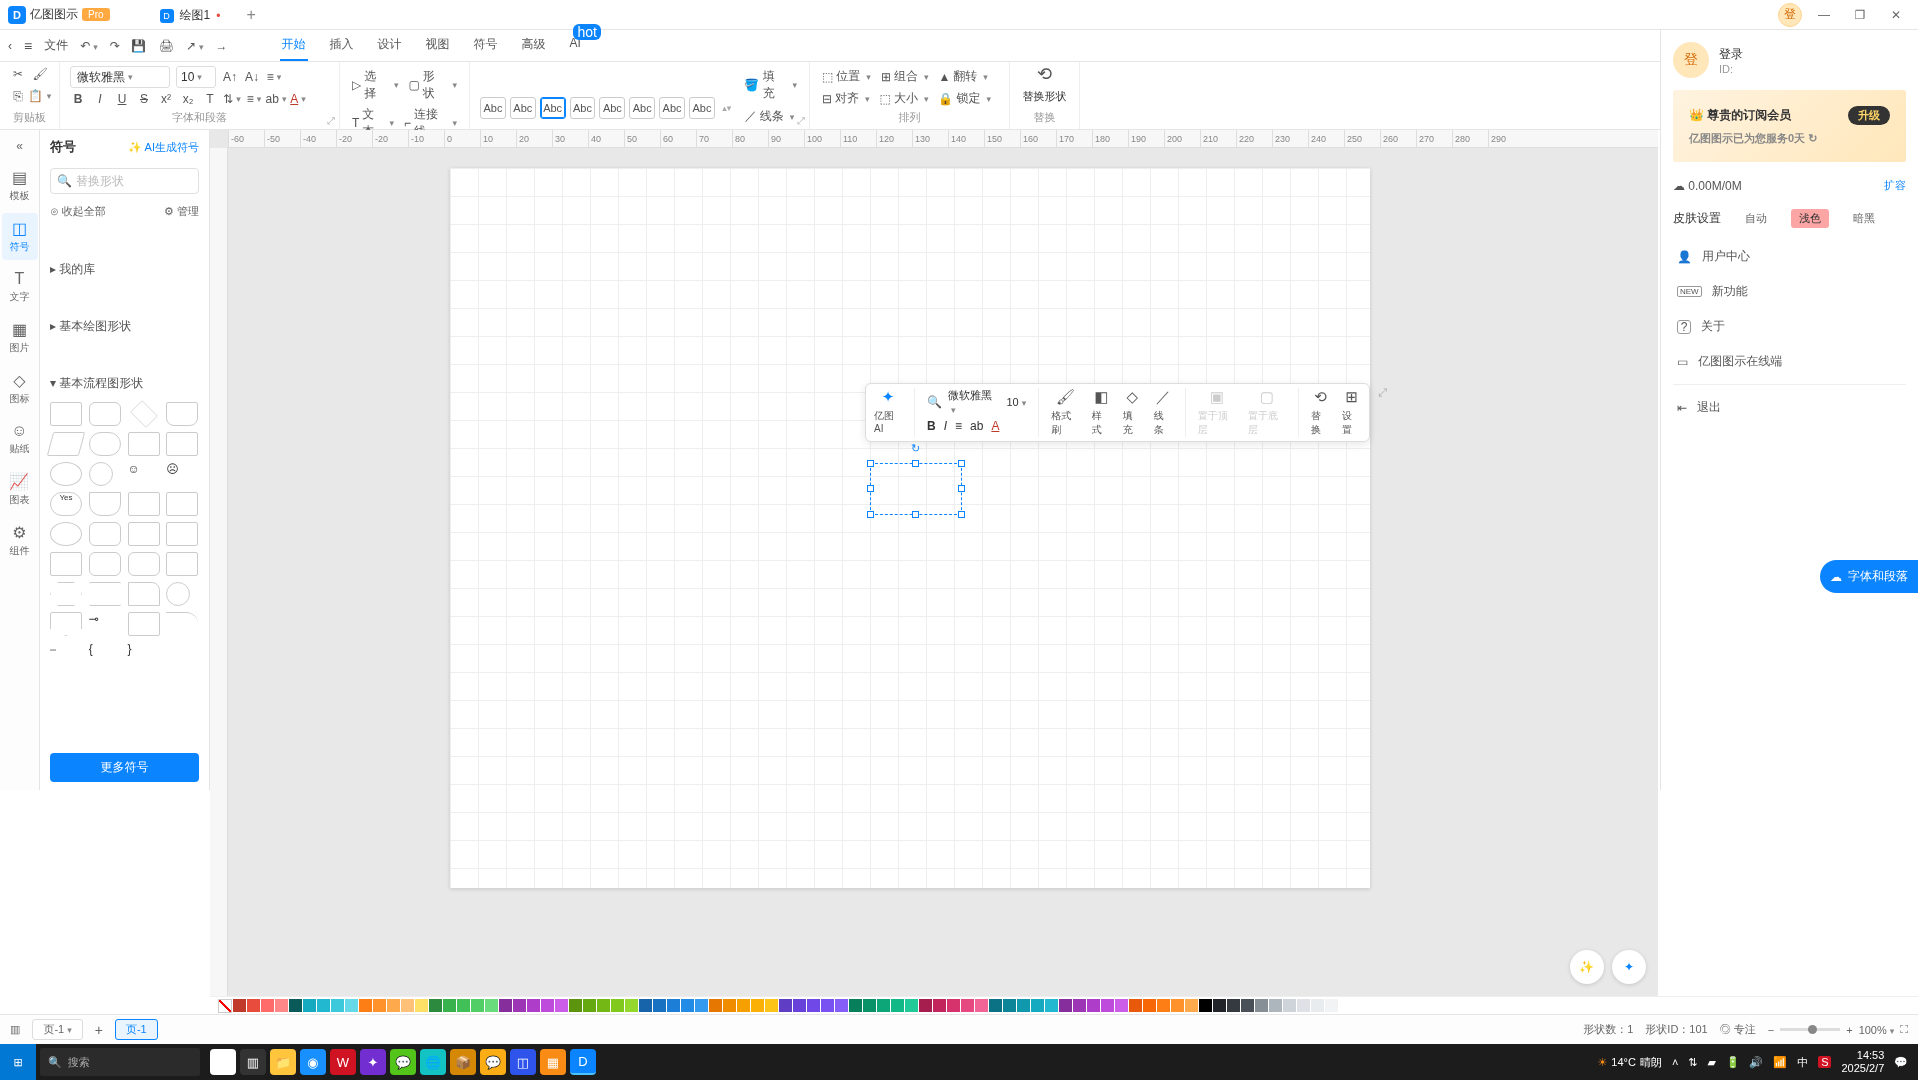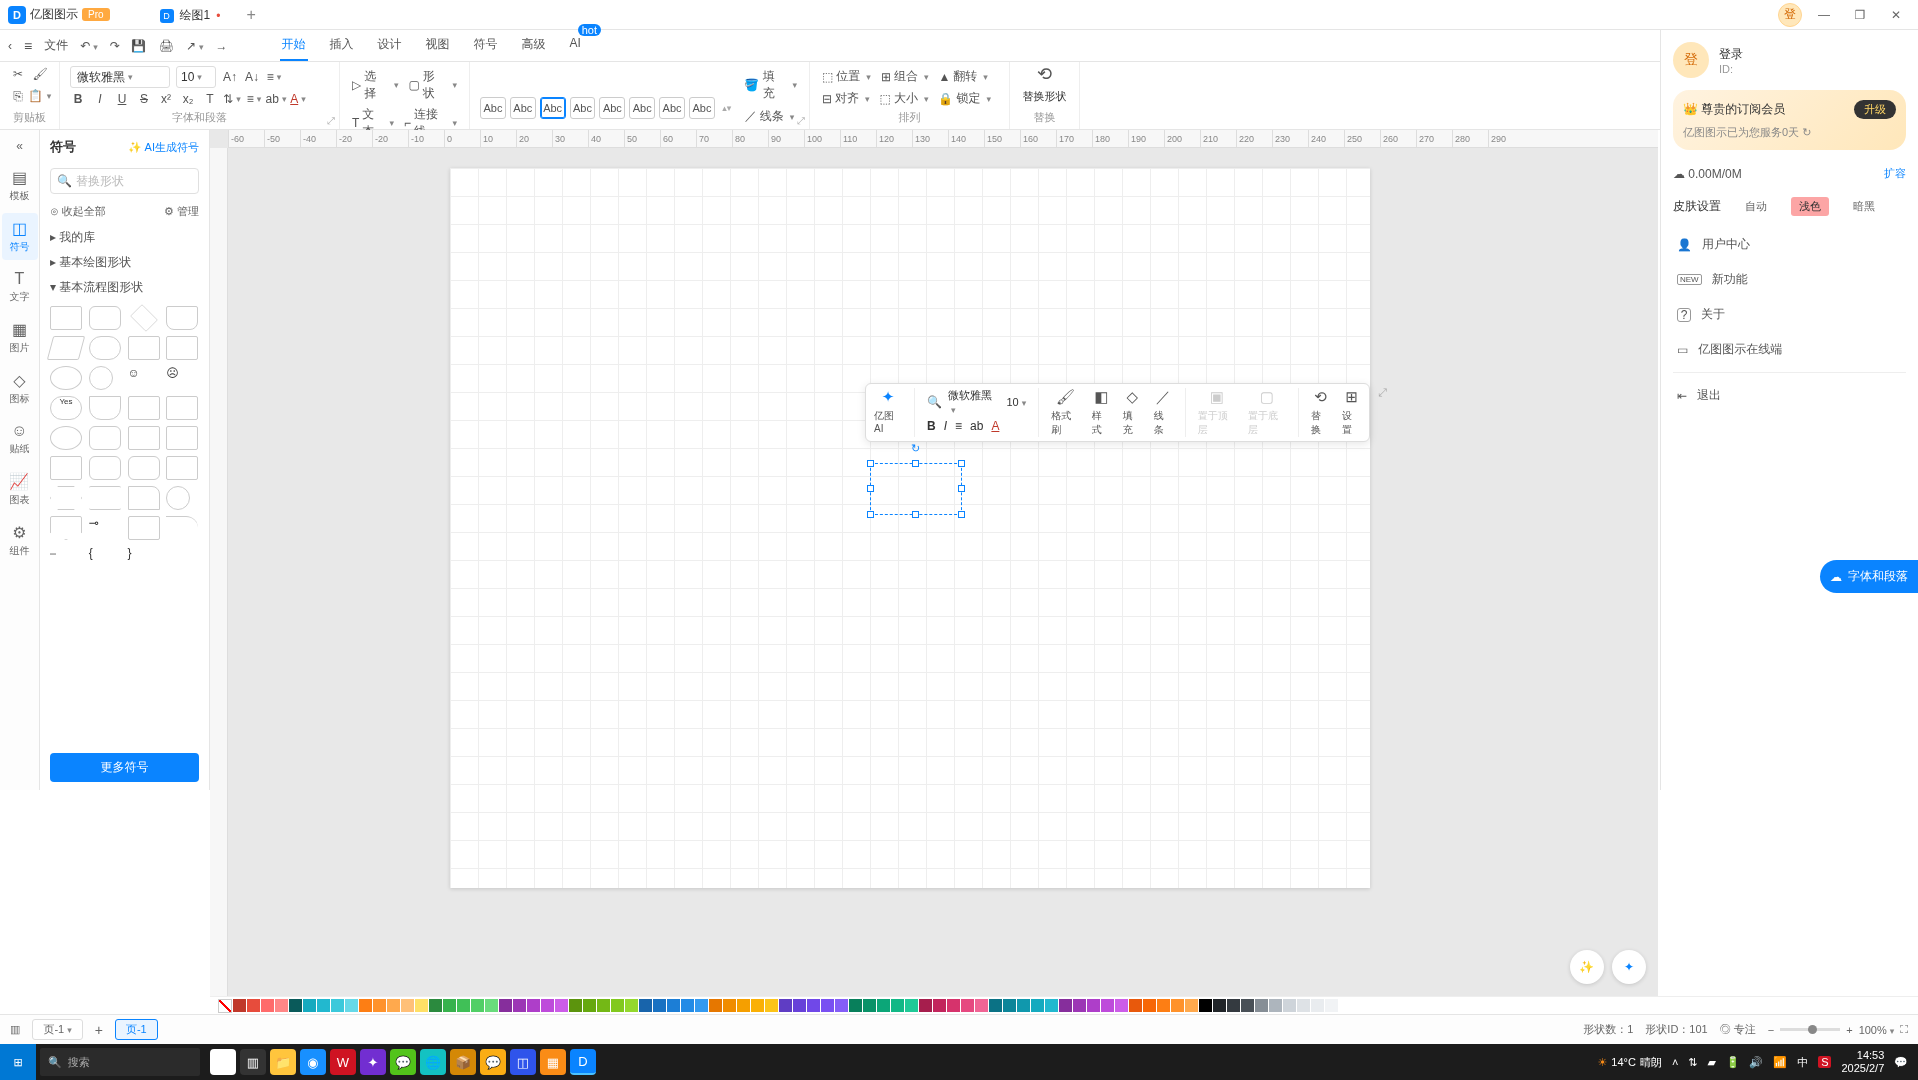--- a/index.html
+++ b/index.html
@@ -21,21 +21,21 @@
 
 
 .menubar { height: 32px; background: #fff; display: flex; align-items: center; padding: 0 8px; gap: 12px; border-bottom: 1px solid #e5e5e5; }
 .menubar-left { display: flex; align-items: center; gap: 12px; }
 .ham { font-size: 14px; color: #555; }
 .menubar-btn { color: #555; cursor: pointer; }
 .tabs-row { display: flex; gap: 20px; margin-left: 40px; }
 .ribbon-tab { color: #555; cursor: pointer; padding: 6px 2px; }
 .ribbon-tab.active { color: #0a84ff; border-bottom: 2px solid #0a84ff; }
 .ribbon-tab.ai { position: relative; }
-.hot-badge { position: absolute; top: -6px; right: -18px; background: #0a84ff; color: #fff; font-size: 11px; padding: 0 4px; border-radius: 6px; }
+.hot-badge { position: absolute; top: -6px; right: -18px; background: #0a84ff; color: #fff; font-size: 14px; padding: 0 4px; border-radius: 6px; }
 
 
 .ribbon { height: 68px; background: #fff; display: flex; border-bottom: 1px solid #e5e5e5; }
 .ribbon-group { padding: 4px 10px; display: flex; flex-direction: column; justify-content: space-between; border-right: 1px solid #eee; position: relative; }
 .ribbon-group-label { font-size: 11px; color: #999; text-align: center; }
 .ribbon-row { display: flex; gap: 6px; align-items: center; }
 .ribbon-expand { position: absolute; right: 4px; bottom: 2px; font-size: 10px; color: #aaa; cursor: pointer; }
 .rb-btn { display: flex; align-items: center; gap: 3px; color: #555; cursor: pointer; font-size: 12px; padding: 2px; }
 .rb-icon { width: 16px; height: 16px; display: inline-flex; align-items: center; justify-content: center; color: #555; }
 .font-select { border: 1px solid #ddd; height: 22px; padding: 0 18px 0 6px; border-radius: 3px; font-size: 12px; background: #fff; position: relative; min-width: 100px; display: flex; align-items: center; }
@@ -52,21 +52,21 @@
 .dock-item-icon { font-size: 16px; }
 .dock-item-label { font-size: 10px; }
 
 
 .symbols-panel { position: absolute; left: 40px; top: 130px; width: 170px; background: #fff; border-right: 1px solid #e5e5e5; height: 660px; display: flex; flex-direction: column; }
 .panel-header { display: flex; align-items: center; justify-content: space-between; padding: 8px 10px; }
 .panel-title { font-weight: bold; font-size: 13px; }
 .ai-gen { color: #0a84ff; font-size: 11px; cursor: pointer; }
 .search-box { margin: 4px 10px; border: 1px solid #e0e0e0; border-radius: 4px; height: 26px; display: flex; align-items: center; padding: 0 6px; gap: 4px; color: #bbb; }
 .panel-sub { display: flex; justify-content: space-between; padding: 6px 10px; color: #666; font-size: 11px; }
-.panel-section { padding: 4px 10px; color: #555; font-size: 12px; }
+.panel-section { padding: 4px 10px; color: #555; font-size: 12px; margin-top: 32px; }
 .panel-drop { border: 1px dashed #ddd; margin: 6px 10px; padding: 12px; text-align: center; color: #bbb; font-size: 11px; border-radius: 4px; }
 .shape-grid { display: grid; grid-template-columns: repeat(4, 1fr); gap: 6px; padding: 6px 10px; }
 .shape-cell { width: 32px; height: 24px; border: 1px solid #ccc; border-radius: 2px; background: #fff; }
 .shape-cell.round { border-radius: 6px; }
 .shape-cell.ellipse { border-radius: 50%; }
 .shape-cell.diamond { transform: rotate(45deg) scale(0.7); }
 .more-btn { margin: 8px 10px; background: #0a84ff; color: #fff; text-align: center; padding: 6px; border-radius: 4px; cursor: pointer; }
 
 
 .canvas-wrap { position: absolute; left: 210px; top: 130px; right: 260px; bottom: 48px; background: #e8e8e8; overflow: hidden; }
@@ -89,21 +89,21 @@
 .ft-icon { font-size: 15px; height: 18px; display: flex; align-items: center; }
 .ft-label { font-size: 10px; }
 .ft-sep { width: 1px; background: #eee; align-self: stretch; }
 .ft-disabled { color: #ccc; }
 .ft-mini { position: absolute; right: -18px; top: 2px; font-size: 11px; color: #aaa; cursor: pointer; }
 
 
 .right-panel { position: absolute; right: 0; top: 30px; width: 258px; background: #fff; border-left: 1px solid #e5e5e5; height: 760px; padding: 12px; display: flex; flex-direction: column; gap: 12px; }
 .rp-user { display: flex; gap: 10px; align-items: center; }
 .rp-avatar { width: 36px; height: 36px; border-radius: 50%; background: #ffe7ba; display: flex; align-items: center; justify-content: center; color: #d46b08; font-size: 14px; }
-.rp-banner { background: linear-gradient(135deg,#fff3e0,#ffe7ba); border-radius: 16px; padding: 10px; }
+.rp-banner { background: linear-gradient(135deg,#fff3e0,#ffe7ba); border-radius: 2px; padding: 16px; font-weight: bold; }
 .rp-banner-top { display: flex; justify-content: space-between; align-items: center; }
 .rp-upgrade { background: #333; color: #ffd666; padding: 2px 10px; border-radius: 10px; font-size: 11px; cursor: pointer; }
 .rp-storage { display: flex; justify-content: space-between; align-items: center; padding: 4px 0; color: #555; }
 .rp-expand { color: #0a84ff; font-size: 11px; cursor: pointer; }
 .rp-skin { display: flex; align-items: center; gap: 16px; }
 .rp-skin-btn { padding: 2px 8px; border-radius: 3px; cursor: pointer; color: #666; font-size: 11px; }
 .rp-skin-btn.active { background: #fca5a5; color: #333; }
 .rp-menu { display: flex; flex-direction: column; gap: 2px; }
 .rp-menu-item { display: flex; align-items: center; gap: 10px; padding: 8px 4px; color: #555; cursor: pointer; border-radius: 4px; }
 .rp-menu-sep { border-top: 1px solid #eee; margin: 4px 0; }

